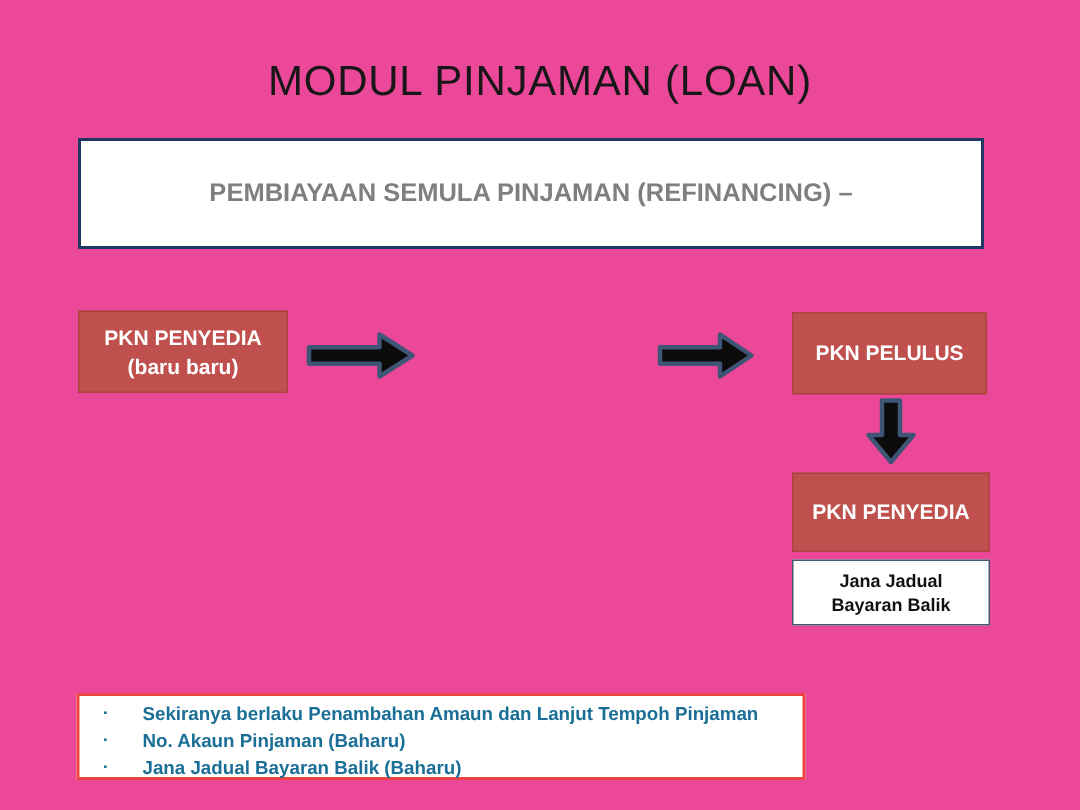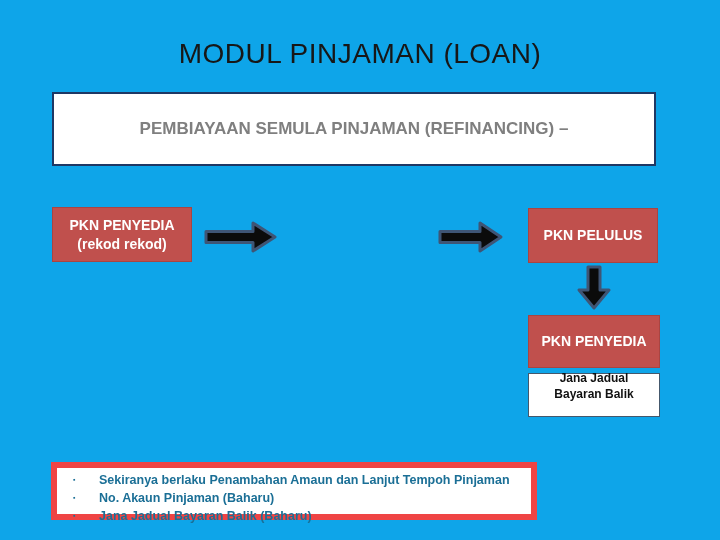--- a/index.html
+++ b/index.html
@@ -1,17 +1,17 @@
 <!DOCTYPE html>
 <html><head>
 <meta charset="utf-8">
 <style>
   html,body{margin:0;padding:0;background:#fff;}
   .slide{
-    position:relative;width:720px;height:540px;background:#0ea5e9;overflow:hidden;
+    position:relative;width:720px;height:540px;background:#ec4899;overflow:hidden;
     font-family:"Liberation Sans", sans-serif;
   }
   .title{
     position:absolute;top:38px;left:0;width:720px;text-align:center;
     font-size:28px;font-weight:400;color:#171717;letter-spacing:.5px;
   }
   .subtitle-box{
     position:absolute;left:52px;top:92px;width:604px;height:74px;box-sizing:border-box;
     border:2px solid #1F3864;background:#ffffff;
     display:flex;flex-direction:row;justify-content:center;align-items:center;
@@ -26,26 +26,26 @@
   .box2{left:278px;top:208px;width:142px;height:54px;}
   .box3{left:528px;top:208px;width:130px;height:55px;}
   .box4{left:528px;top:315px;width:132px;height:53px;}
   .arrow{position:absolute;}
   .arrow1{left:203px;top:219px;}
   .arrow2{left:437px;top:219px;}
   .arrow-down{left:576px;top:264px;}
   .output-box{
     position:absolute;left:528px;top:373px;width:132px;height:44px;box-sizing:border-box;
     background:#ffffff;border:1.5px solid #44586C;
-    display:flex;justify-content:center;align-items:flex-end;text-align:center;
+    display:flex;justify-content:center;align-items:center;text-align:center;
     font-size:12px;font-weight:bold;color:#111111;line-height:16px;padding:14px;
   }
   .notes-box{
     position:absolute;left:51px;top:462px;width:486px;height:58px;box-sizing:border-box;
-    border:6px solid #ef4444;background:#ffffff;padding-top:3px;
+    border:2px solid #ef4444;background:#ffffff;padding-top:3px;
   }
   .note-item{
     display:flex;align-items:stretch;
     font-size:12.5px;font-weight:bold;color:#1B6F96;line-height:18px;
   }
   .note-marker{
     width:42px;box-sizing:border-box;padding-left:16px;
     font-size:7px;line-height:18px;color:#1B6F96;flex:0 0 auto;
   }
   .note-text{flex:1;}
@@ -56,21 +56,21 @@
 <div class="slide">
 
   <div class="title">MODUL PINJAMAN (LOAN)</div>
 
   <div class="subtitle-box">
     <div>PEMBIAYAAN SEMULA PINJAMAN (REFINANCING) –</div>
   </div>
 
   <div class="flow-box box1">
     <div>PKN PENYEDIA</div>
-    <div>(rekod rekod)</div>
+    <div>(baru baru)</div>
   </div>
 
   <svg class="arrow arrow1" width="76" height="36" viewBox="0 0 76 36">
     <path d="M3 12.5 H50 V4 L72 18 L50 32 V23.5 H3 Z" fill="#0B0B0B" stroke="#3F5575" stroke-width="3" stroke-linejoin="round"></path>
   </svg>
 
 
   <svg class="arrow arrow2" width="68" height="36" viewBox="0 0 68 36">
     <path d="M3 12.5 H43 V4 L64 18 L43 32 V23.5 H3 Z" fill="#0B0B0B" stroke="#3F5575" stroke-width="3" stroke-linejoin="round"></path>
   </svg>

